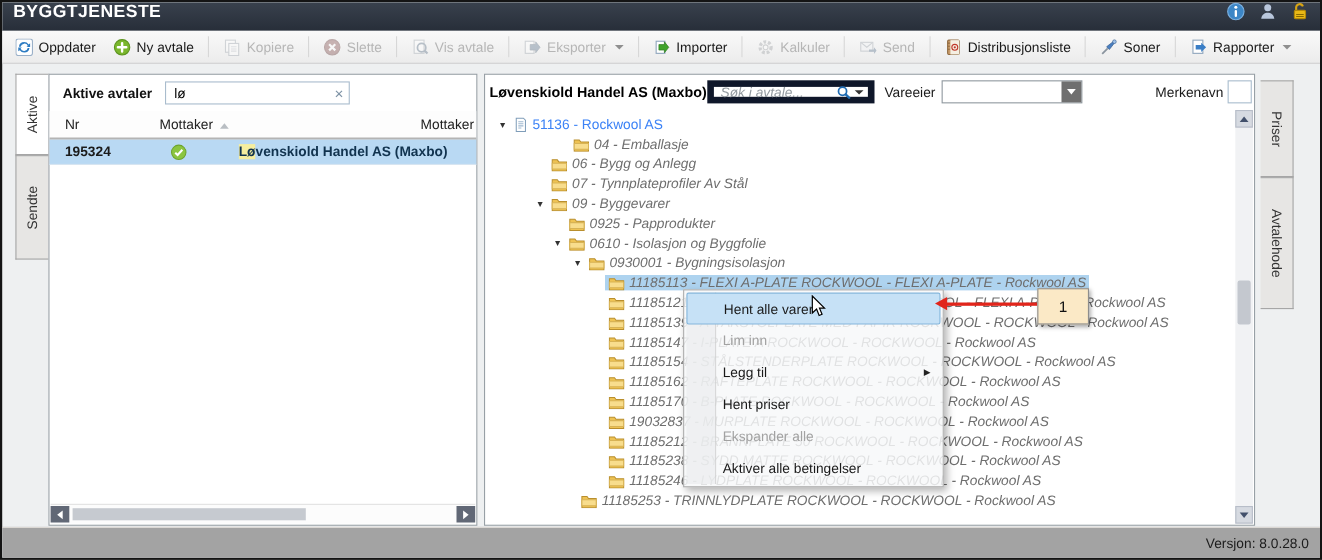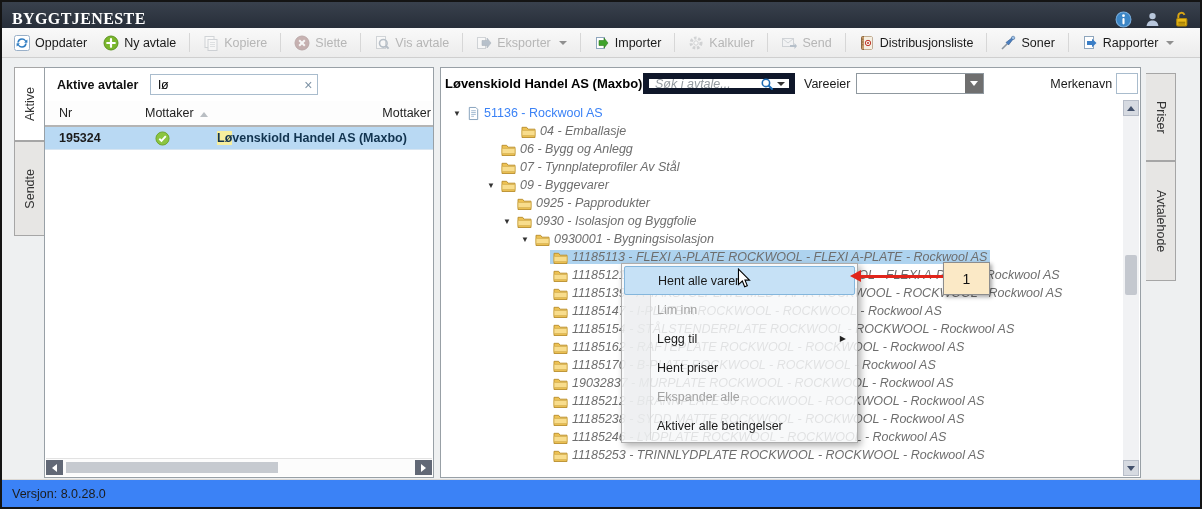--- a/index.html
+++ b/index.html
@@ -1,21 +1,21 @@
 <!DOCTYPE html>
 <html><head>
 <meta charset="utf-8">
 <style>
   html,body{margin:0;padding:0;background:#fff;}
   .app{position:relative;width:1202px;height:509px;box-sizing:border-box;border:2px solid #141414;
        background:#eef0f1;font-family:"Liberation Sans",sans-serif;overflow:hidden;}
 
   
-  .titlebar{height:26px;background:linear-gradient(#39414d,#272e39);display:flex;align-items:flex-end;
-            padding:0 10px;color:#fff;font-family:Liberation Serif, serif;}
+  .titlebar{height:26px;background:linear-gradient(#39414d,#272e39);display:flex;align-items:flex-start;
+            padding:0 10px;color:#fff;}
   .titlebar .title{font-weight:bold;font-size:16px;letter-spacing:.4px;}
   .tb-right{margin-left:auto;display:flex;gap:12px;align-items:center;}
   .tb-right .ticon{width:17px;height:17px;display:block;}
   .tb-right .ticon svg{width:17px;height:17px;display:block;}
 
   
   .toolbar{height:29px;background:linear-gradient(#f9f9f9,#ececec);border-bottom:1px solid #cfcfcf;
            display:flex;align-items:center;padding:0 4px;font-size:12.5px;white-space:nowrap;}
   .tb-btn{display:flex;align-items:center;gap:5px;padding:3px 8px;border-radius:3px;color:#1a1a1a;}
   .tb-btn.disabled{color:#b6b6b6;}
@@ -122,22 +122,22 @@
   
   .ann-arrow{position:absolute;left:858px;top:273px;width:83px;height:3px;background:#e1251b;z-index:45;}
   .ann-arrow::before{content:"";position:absolute;left:-10px;top:-5px;width:0;height:0;
                      border-top:6.5px solid transparent;border-bottom:6.5px solid transparent;border-right:11px solid #e1251b;}
   .ann-box{position:absolute;left:941px;top:260px;width:45px;height:31px;background:#fbe9c6;border:1px solid #8d8d8d;
            box-shadow:2px 2px 4px rgba(0,0,0,.35);display:flex;align-items:center;justify-content:center;
            font-size:14px;color:#111;z-index:45;}
   .cursor{position:absolute;left:735px;top:266px;z-index:60;}
 
   
-  .statusbar{position:absolute;left:0;right:0;bottom:0;height:27px;background:#3b82f6;border-top:1px solid #dbd8d4;
-             display:flex;align-items:center;justify-content:flex-start;padding:0 10px;font-size:12.5px;color:#1c1c1c;}
+  .statusbar{position:absolute;left:0;right:0;bottom:0;height:27px;background:#a3a3a3;border-top:1px solid #dbd8d4;
+             display:flex;align-items:center;justify-content:flex-end;padding:0 10px;font-size:12.5px;color:#1c1c1c;}
 </style>
 </head>
 <body>
 
 <div class="app">
 
   <div class="titlebar">
     <span class="title">BYGGTJENESTE</span>
     <div class="tb-right">
         <span class="ticon">
@@ -440,21 +440,21 @@
           </div>
           <div class="tree-row" style="padding-left: 58px;">
             <span class="exp">▼</span>
             <span class="node">
               <span class="nico">
                 <svg width="15" height="13" viewBox="0 0 16 14">
                   <path d="M1 2.5h5l1.5 2H15v9H1z" fill="#eec253" stroke="#b98f2e"></path>
                   <path d="M1 5.8h14v5.7H1z" fill="#f8dd8d" stroke="#d8b355"></path>
                 </svg>
               </span>
-              <span class="lbl">0930 - Isolasjon og Byggfolie</span>
+              <span class="lbl">0610 - Isolasjon og Byggfolie</span>
             </span>
           </div>
           <div class="tree-row" style="padding-left: 76px;">
             <span class="exp">▼</span>
             <span class="node">
               <span class="nico">
                 <svg width="15" height="13" viewBox="0 0 16 14">
                   <path d="M1 2.5h5l1.5 2H15v9H1z" fill="#eec253" stroke="#b98f2e"></path>
                   <path d="M1 5.8h14v5.7H1z" fill="#f8dd8d" stroke="#d8b355"></path>
                 </svg>
@@ -587,21 +587,21 @@
             <span class="node">
               <span class="nico">
                 <svg width="15" height="13" viewBox="0 0 16 14">
                   <path d="M1 2.5h5l1.5 2H15v9H1z" fill="#eec253" stroke="#b98f2e"></path>
                   <path d="M1 5.8h14v5.7H1z" fill="#f8dd8d" stroke="#d8b355"></path>
                 </svg>
               </span>
               <span class="lbl">11185246 - LYDPLATE ROCKWOOL - ROCKWOOL - Rockwool AS</span>
             </span>
           </div>
-          <div class="tree-row" style="padding-left: 94px;">
+          <div class="tree-row" style="padding-left: 69px;">
             <span class="exp"></span>
             <span class="node">
               <span class="nico">
                 <svg width="15" height="13" viewBox="0 0 16 14">
                   <path d="M1 2.5h5l1.5 2H15v9H1z" fill="#eec253" stroke="#b98f2e"></path>
                   <path d="M1 5.8h14v5.7H1z" fill="#f8dd8d" stroke="#d8b355"></path>
                 </svg>
               </span>
               <span class="lbl">11185253 - TRINNLYDPLATE ROCKWOOL - ROCKWOOL - Rockwool AS</span>
             </span>

